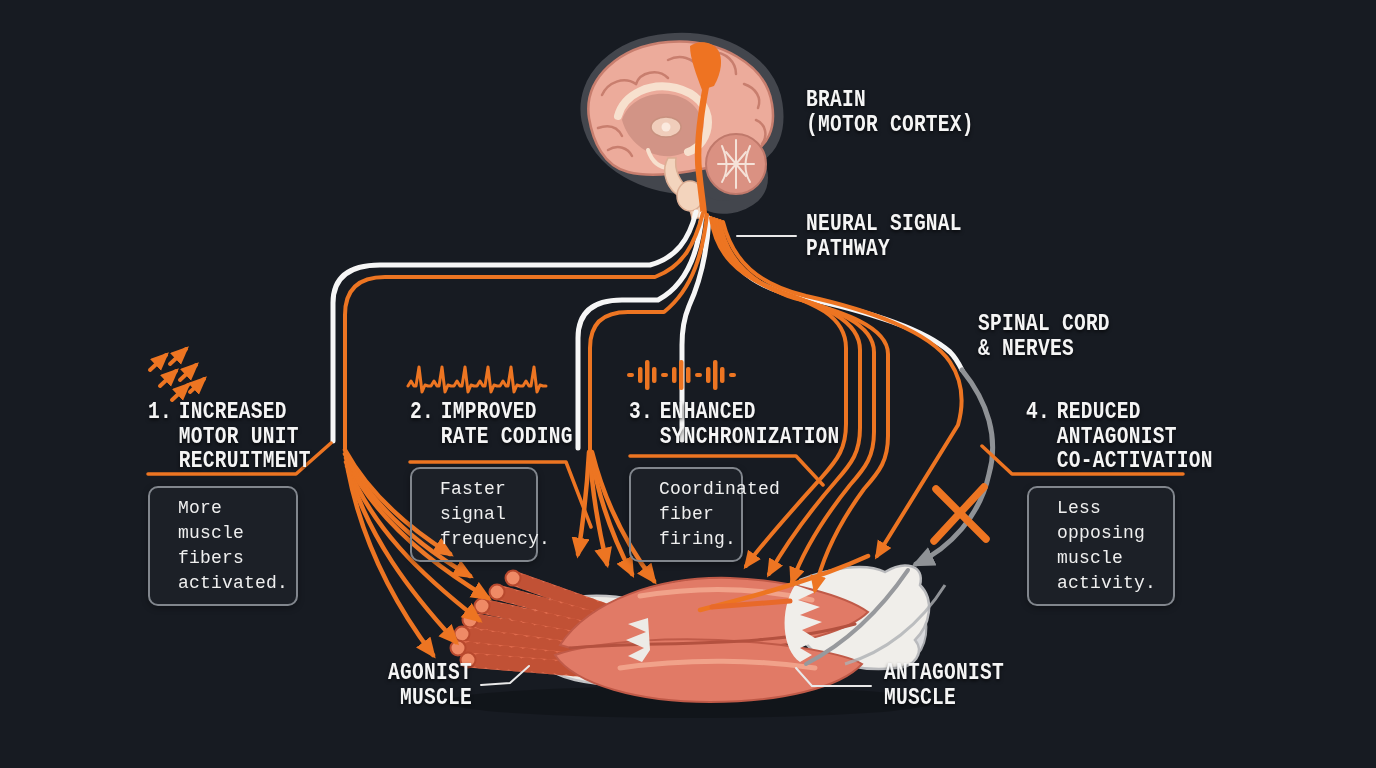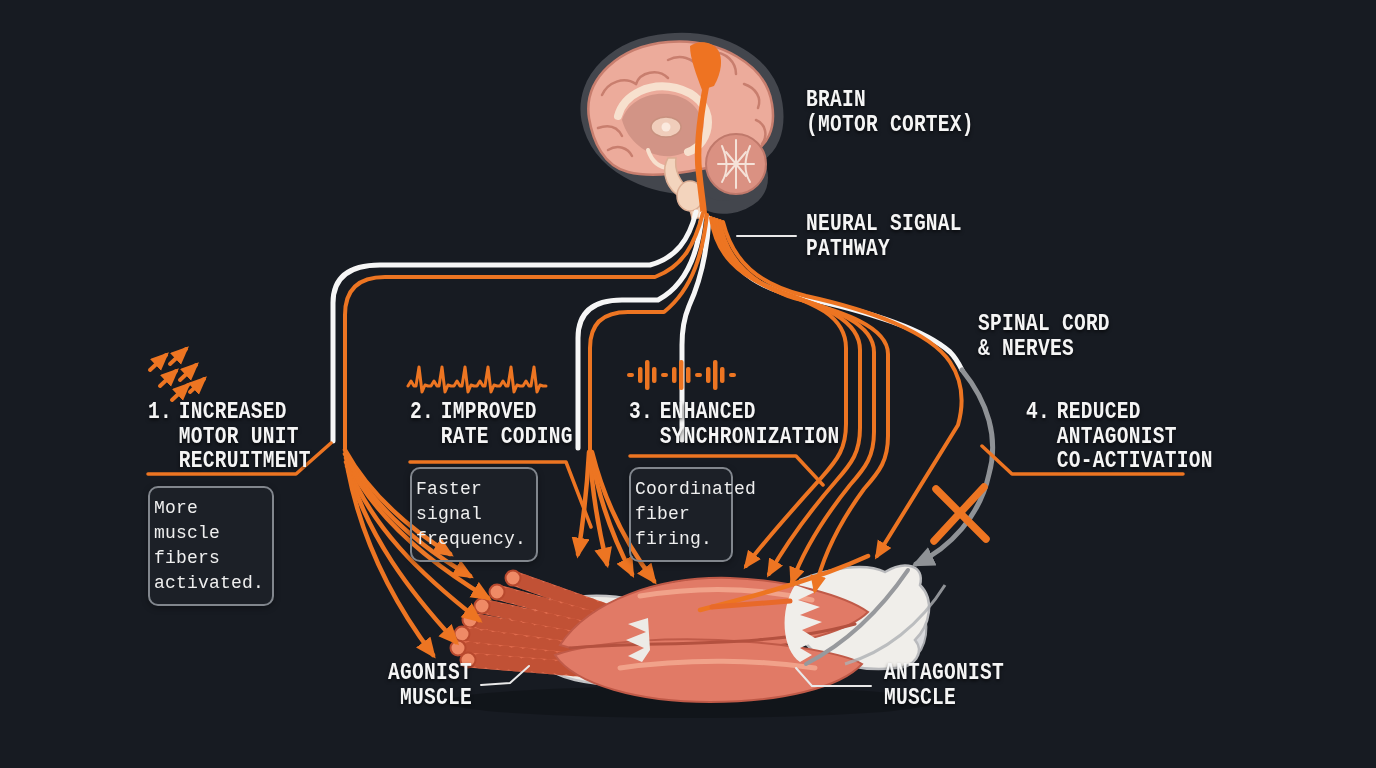--- a/index.html
+++ b/index.html
@@ -12,21 +12,21 @@
           text-shadow:0 2px 4px rgba(0,0,0,.65);white-space:nowrap;}
   .hlabel span{display:block;}
   .hlabel.right{text-align:right;transform-origin:right top;}
 
   .adapt-title{position:absolute;display:flex;gap:8px;color:#f5f5f5;font-weight:bold;
           font-size:23px;line-height:24.5px;letter-spacing:.3px;transform:scaleX(.85);
           transform-origin:left top;text-shadow:0 2px 4px rgba(0,0,0,.65);white-space:nowrap;}
   .adapt-title .tl{display:flex;flex-direction:column;}
 
   .note{position:absolute;box-sizing:border-box;border:2px solid #81868d;border-radius:10px;
-        padding:8px 4px;color:#efefef;font-size:18px;line-height:25px;letter-spacing:.2px;
+        padding:8px 28px;color:#efefef;font-size:18px;line-height:25px;letter-spacing:.2px;
         background:rgba(255,255,255,.025);box-shadow:0 2px 6px rgba(0,0,0,.35);}
 </style>
 </head>
 <body>
 
 <div id="stage">
 
 <svg id="artwork" viewBox="0 0 1376 768">
   <defs>
     <marker id="ah" markerWidth="6" markerHeight="6" refX="3.6" refY="2" orient="auto" markerUnits="strokeWidth">
@@ -264,44 +264,45 @@
 </div>
 
 <div class="adapt-title" style="left:148px;top:400px;">
   <span class="num">1.</span>
   <span class="tl">
     <span>INCREASED</span>
     <span>MOTOR UNIT</span>
     <span>RECRUITMENT</span>
   </span>
 </div>
-<div class="note" style="left:148px;top:486px;width:126px;">More muscle fibers activated.</div>
+<div class="note" style="left:148px;top:486px;width:150px;">More muscle fibers activated.</div>
 
 <div class="adapt-title" style="left:410px;top:400px;">
   <span class="num">2.</span>
   <span class="tl">
     <span>IMPROVED</span>
     <span>RATE CODING</span>
     <span></span>
   </span>
 </div>
 <div class="note" style="left:410px;top:467px;width:128px;">Faster signal frequency.</div>
 
 <div class="adapt-title" style="left:629px;top:400px;">
   <span class="num">3.</span>
   <span class="tl">
     <span>ENHANCED</span>
     <span>SYNCHRONIZATION</span>
     <span></span>
   </span>
 </div>
-<div class="note" style="left:629px;top:467px;width:104px;">Coordinated fiber firing.</div>
+<div class="note" style="left:629px;top:467px;width:114px;">Coordinated fiber firing.</div>
 
 <div class="adapt-title" style="left:1026px;top:400px;">
   <span class="num">4.</span>
   <span class="tl">
     <span>REDUCED</span>
     <span>ANTAGONIST</span>
     <span>CO-ACTIVATION</span>
   </span>
 </div>
+<div class="note" style="left:1027px;top:486px;width:148px;">Less opposing muscle activity.</div>
 
 </div>
 
 </body></html>

